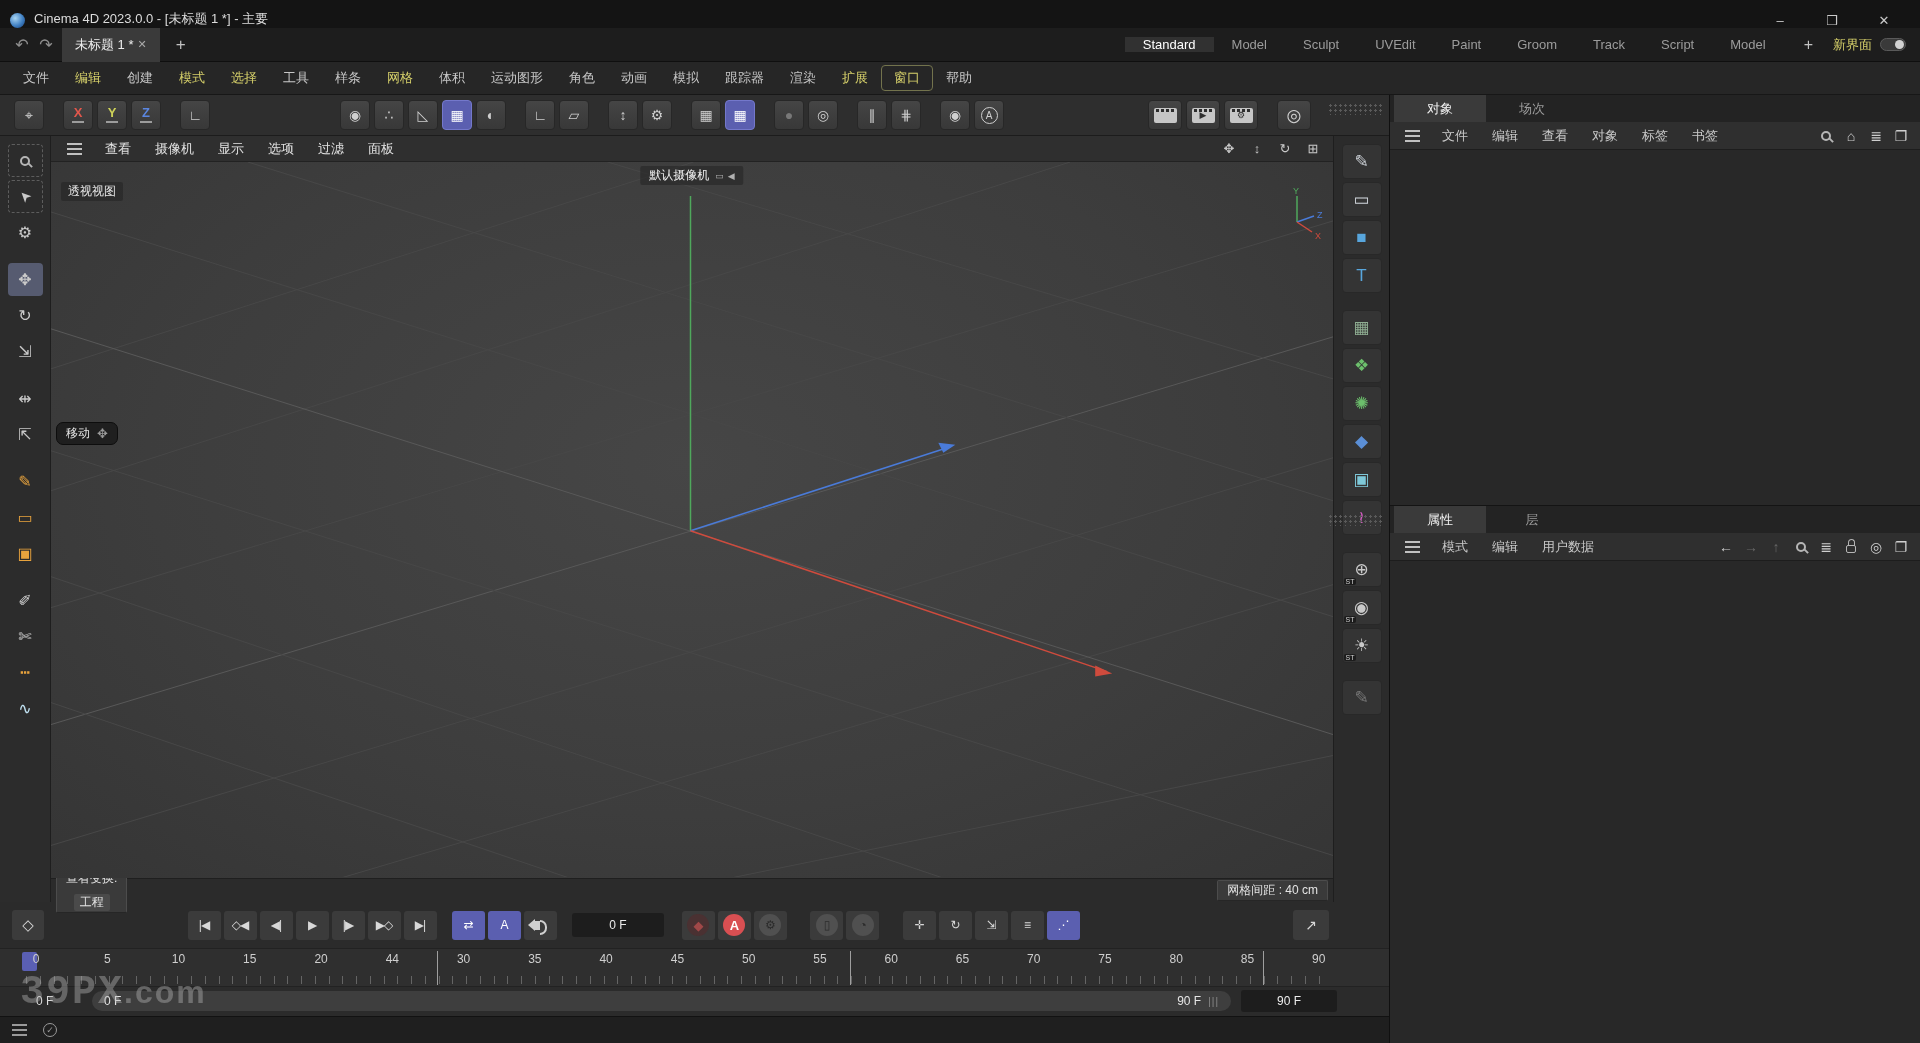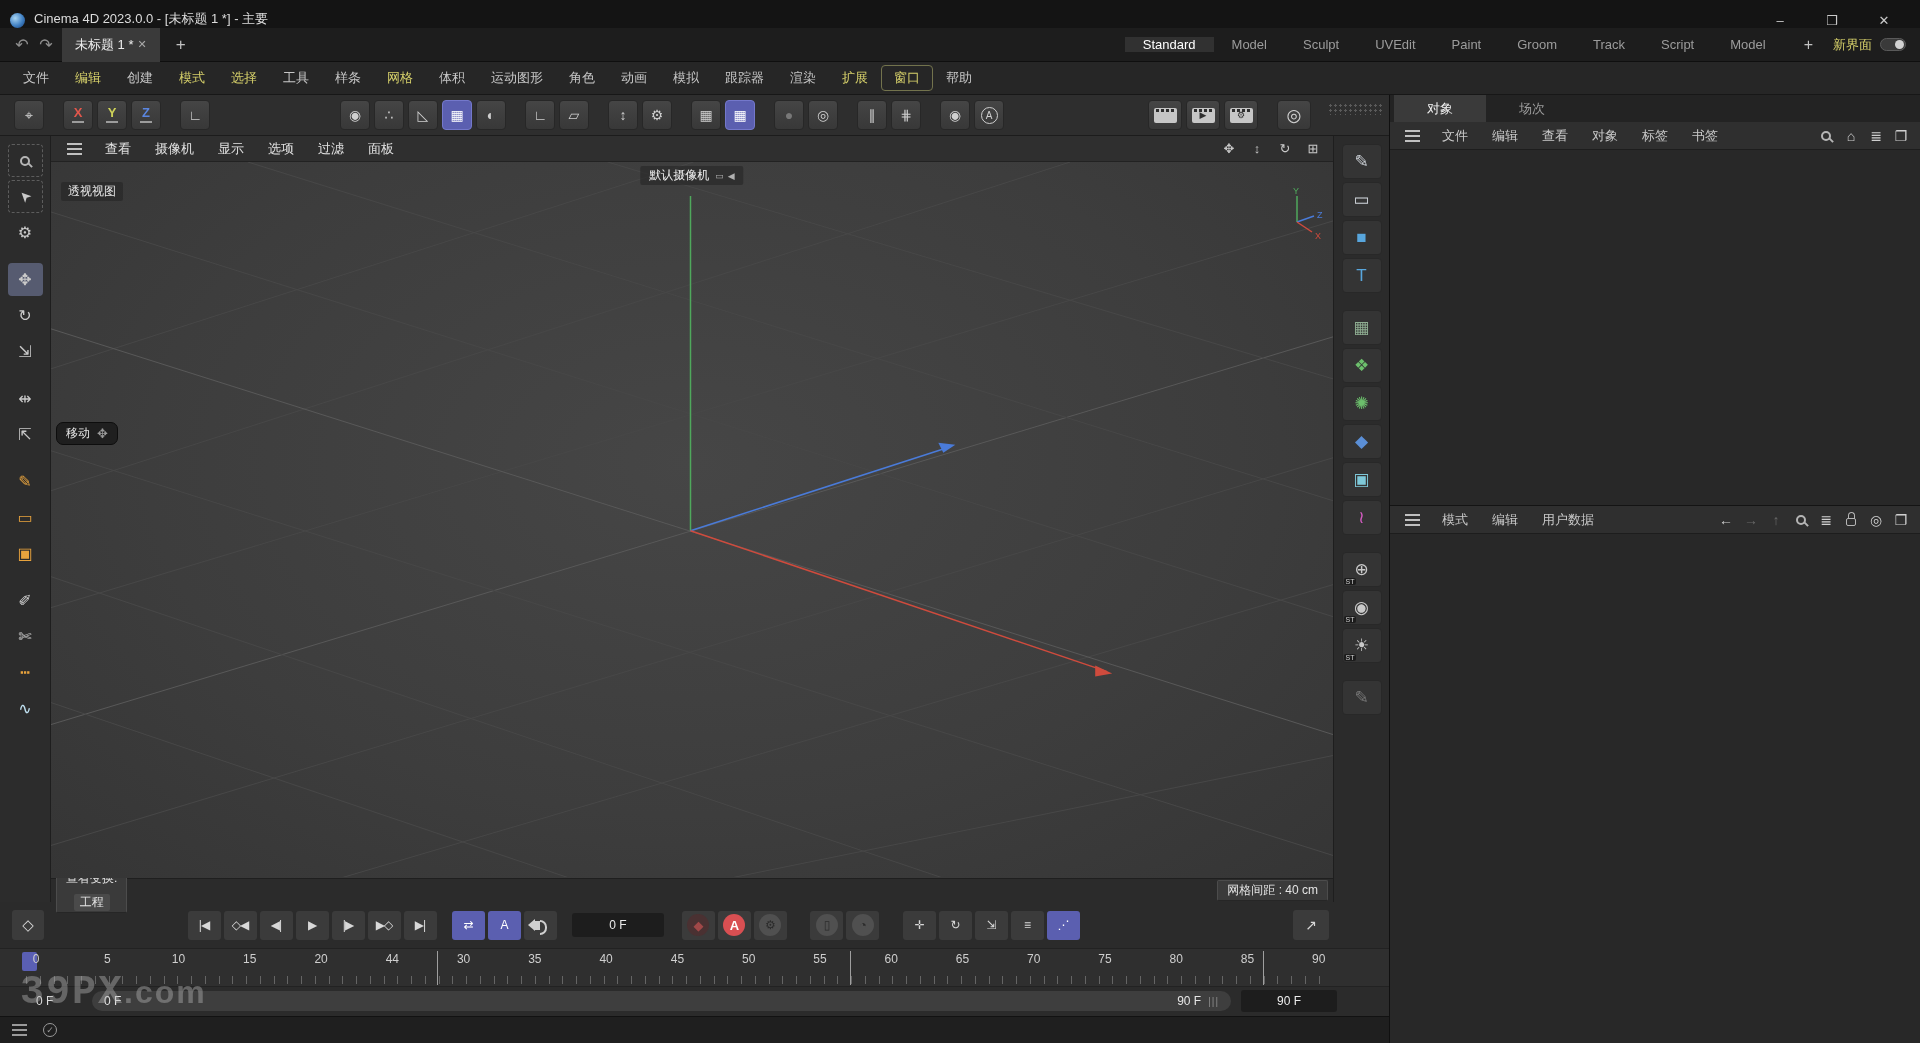--- a/index.html
+++ b/index.html
@@ -681,20 +681,25 @@
             </span>
             <span class="pibtn">
               <span data-item="glyph">❐</span>
             </span>
           </div>
       </div>
       <div class="pcontent"></div>
     </div>
 
     <div class="am">
+      <div class="ptabs">
+
+      <span class="ptab active" data-item="label">属性</span>
+          <span class="ptab" data-item="label">层</span>
+        </div>
       <div class="pmenu">
         <span class="burg">
             <span class="k-burger" style="display:flex">
               <i data-item="x" style="width:15px;height:2px;background:#c0c0c0;box-shadow:0 -5px 0 #c0c0c0,0 5px 0 #c0c0c0"></i>
             </span>
           </span>
         <div style="display:flex">
 
         <span class="mi" data-item="label">模式</span>
             <span class="mi" data-item="label">编辑</span>

